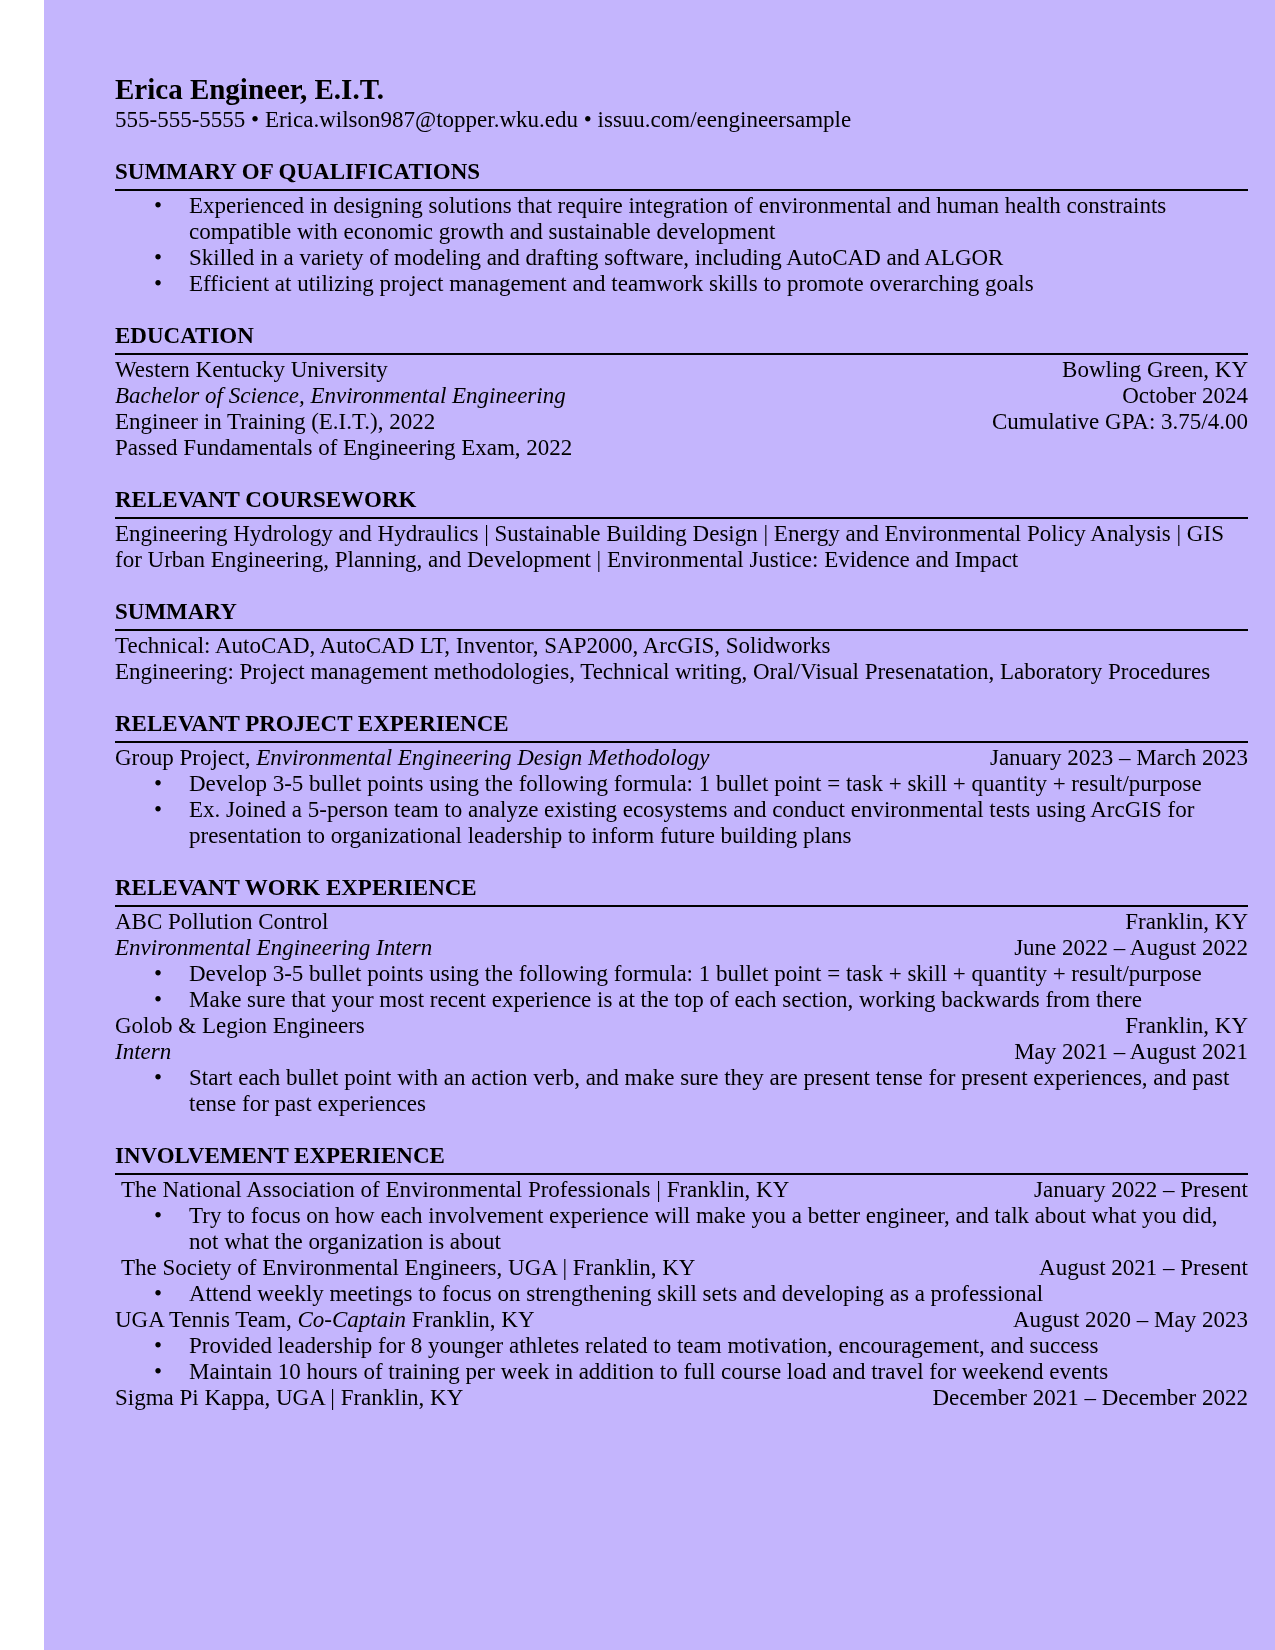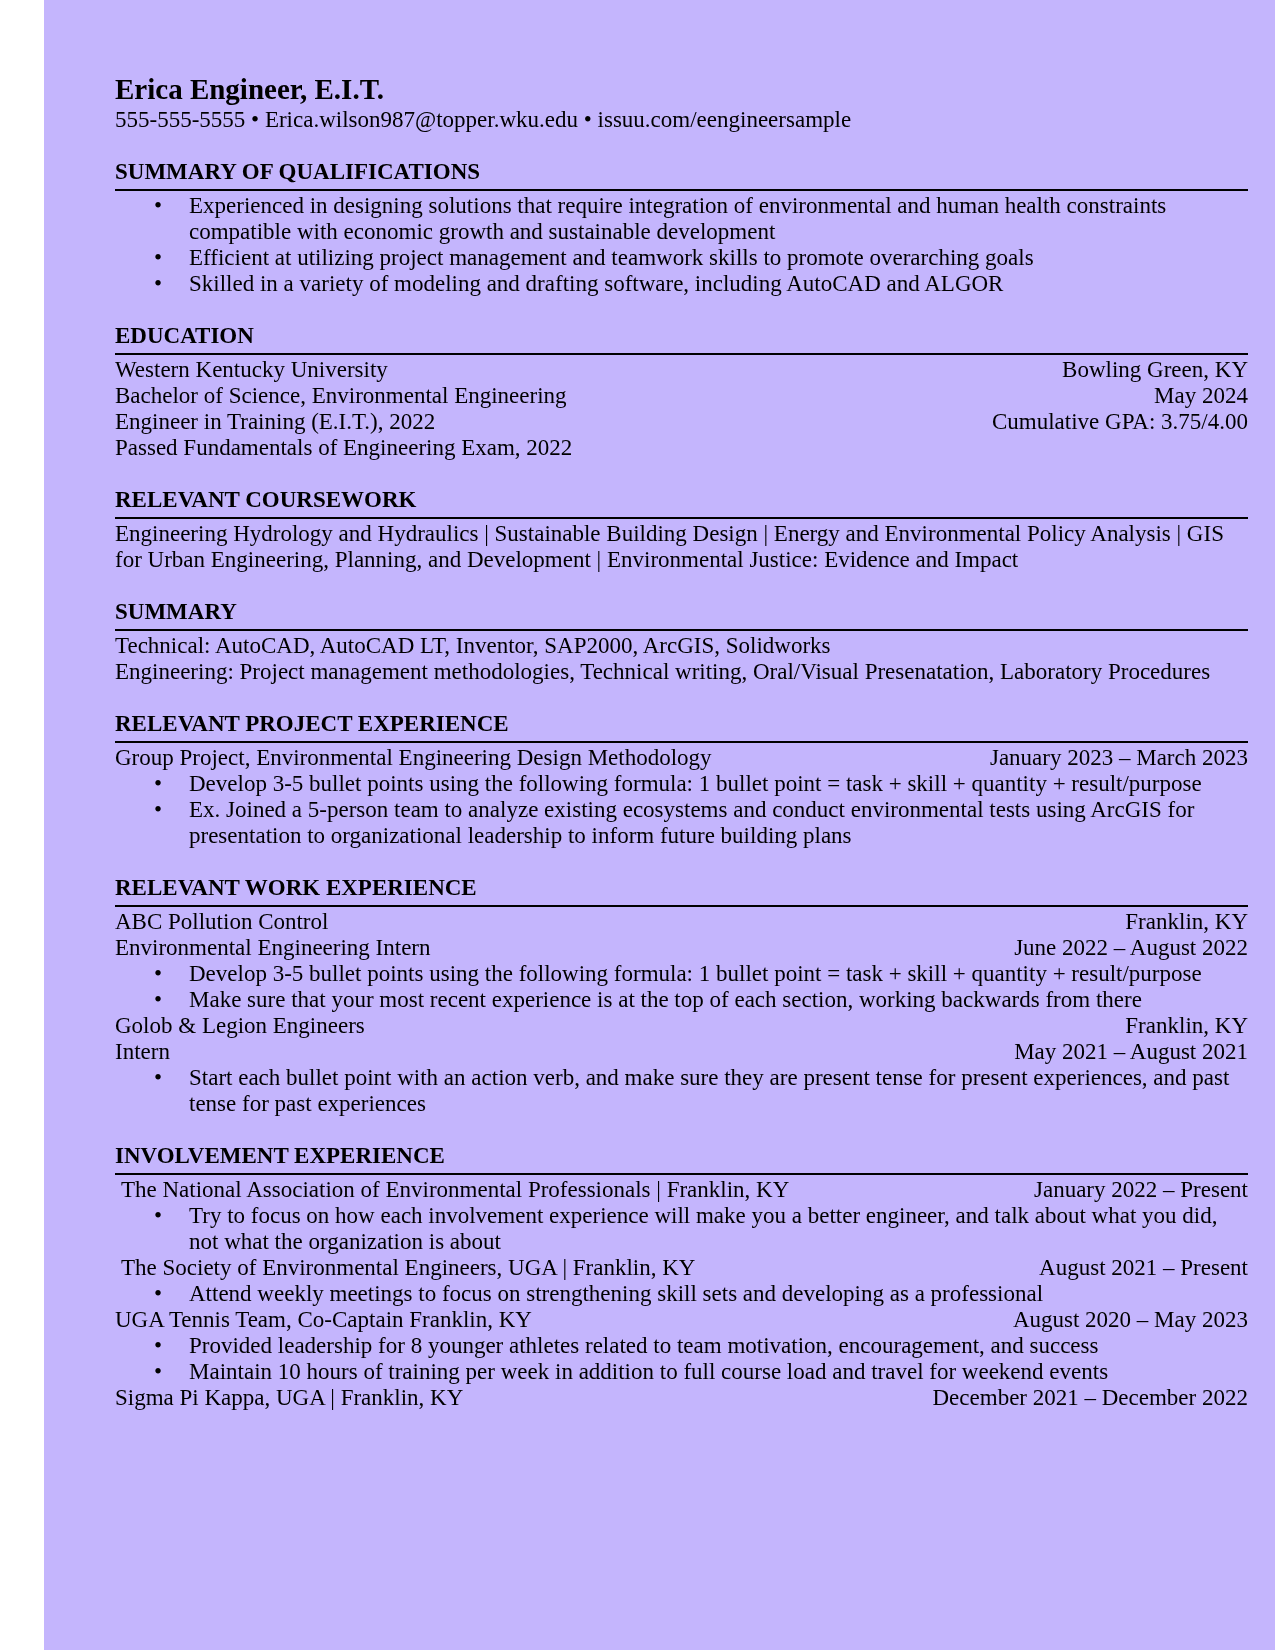--- a/index.html
+++ b/index.html
@@ -27,21 +27,21 @@
   .section-title {
     font-weight: bold;
     border-bottom: 2px solid #000;
     padding-bottom: 4px;
     margin-bottom: 2px;
   }
   .row { display: flex; justify-content: space-between; }
   .row .left { flex: 1 1 auto; }
   .row .right { flex: 0 0 auto; text-align: right; white-space: nowrap; }
   .b { font-weight: normal; }
-  .i { }
+  .i { font-style: italic; }
   ul.bullets { margin: 0; padding: 0; list-style: none; }
   li.bullet { position: relative; padding-left: 74px; }
   li.bullet::before {
     content: "\2022";
     position: absolute;
     left: 39px;
     top: 0;
   }
   .indent6 { padding-left: 6px; }
 </style>
@@ -58,34 +58,34 @@
       <span>Erica.wilson987@topper.wku.edu</span>
       <span>•</span>
       <span>issuu.com/eengineersample</span>
     </div>
   </div>
 
   <div class="section">
     <div class="section-title">SUMMARY OF QUALIFICATIONS</div>
     <ul class="bullets">
       <li class="bullet">Experienced in designing solutions that require integration of environmental and human health constraints compatible with economic growth and sustainable development</li>
+      <li class="bullet">Skilled in a variety of modeling and drafting software, including AutoCAD and ALGOR</li>
       <li class="bullet">Efficient at utilizing project management and teamwork skills to promote overarching goals</li>
-      <li class="bullet">Skilled in a variety of modeling and drafting software, including AutoCAD and ALGOR</li>
     </ul>
   </div>
 
   <div class="section">
     <div class="section-title">EDUCATION</div>
     <div class="row">
       <span class="left b">Western Kentucky University</span>
       <span class="right">Bowling Green, KY</span>
     </div>
     <div class="row">
       <span class="left i">Bachelor of Science, Environmental Engineering</span>
-      <span class="right">May 2024</span>
+      <span class="right">October 2024</span>
     </div>
     <div class="row">
       <span class="left">Engineer in Training (E.I.T.), 2022</span>
       <span class="right">Cumulative GPA: 3.75/4.00</span>
     </div>
     <div class="row">
       <span class="left">Passed Fundamentals of Engineering Exam, 2022</span>
     </div>
   </div>
 

